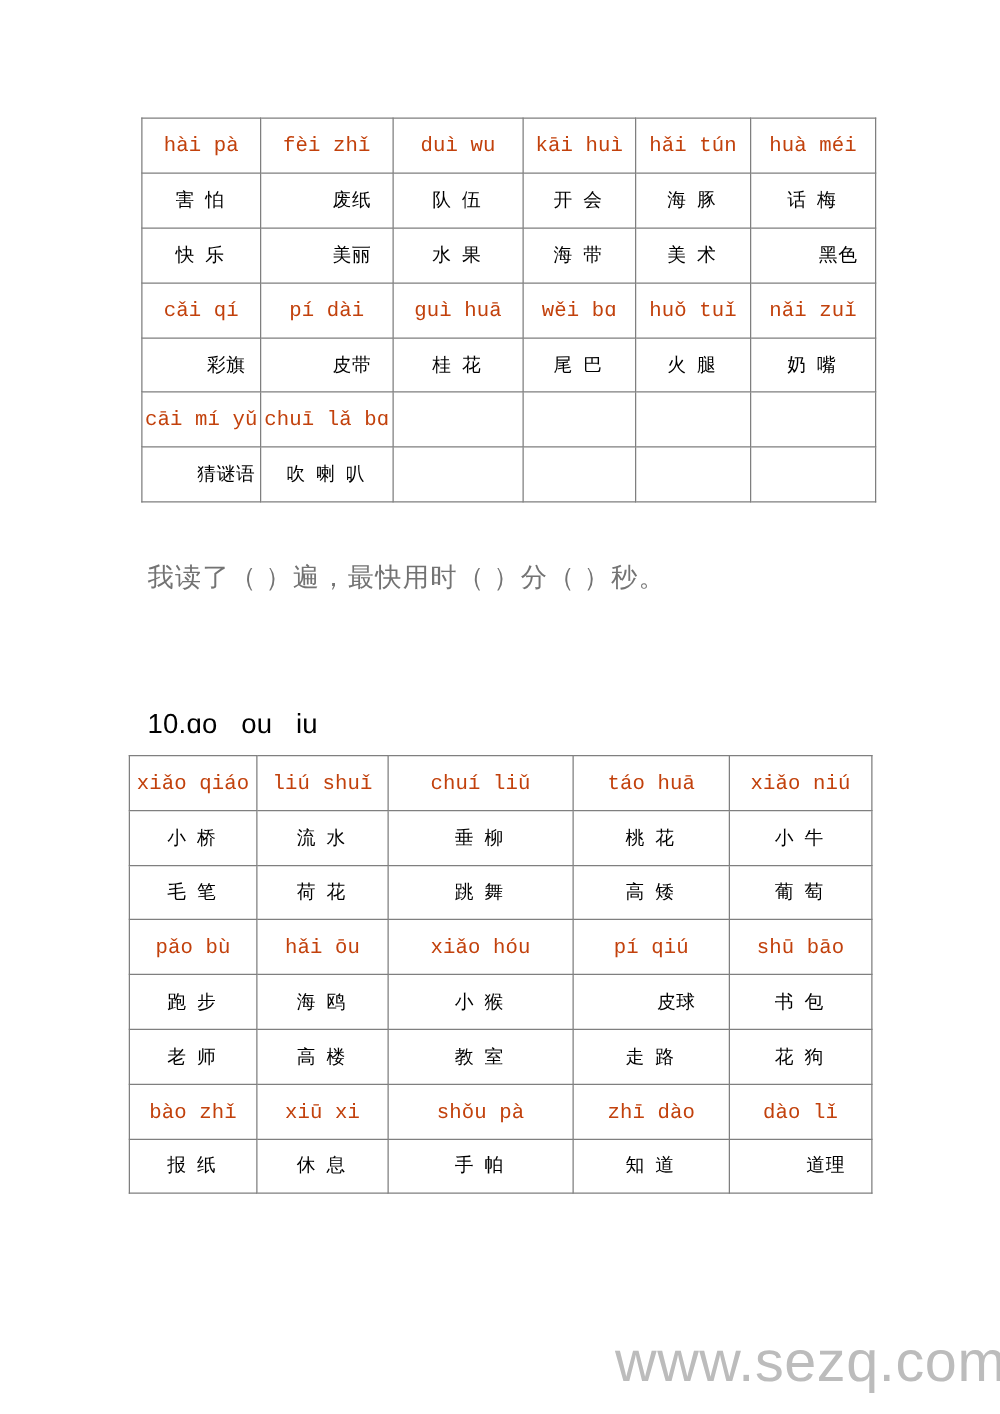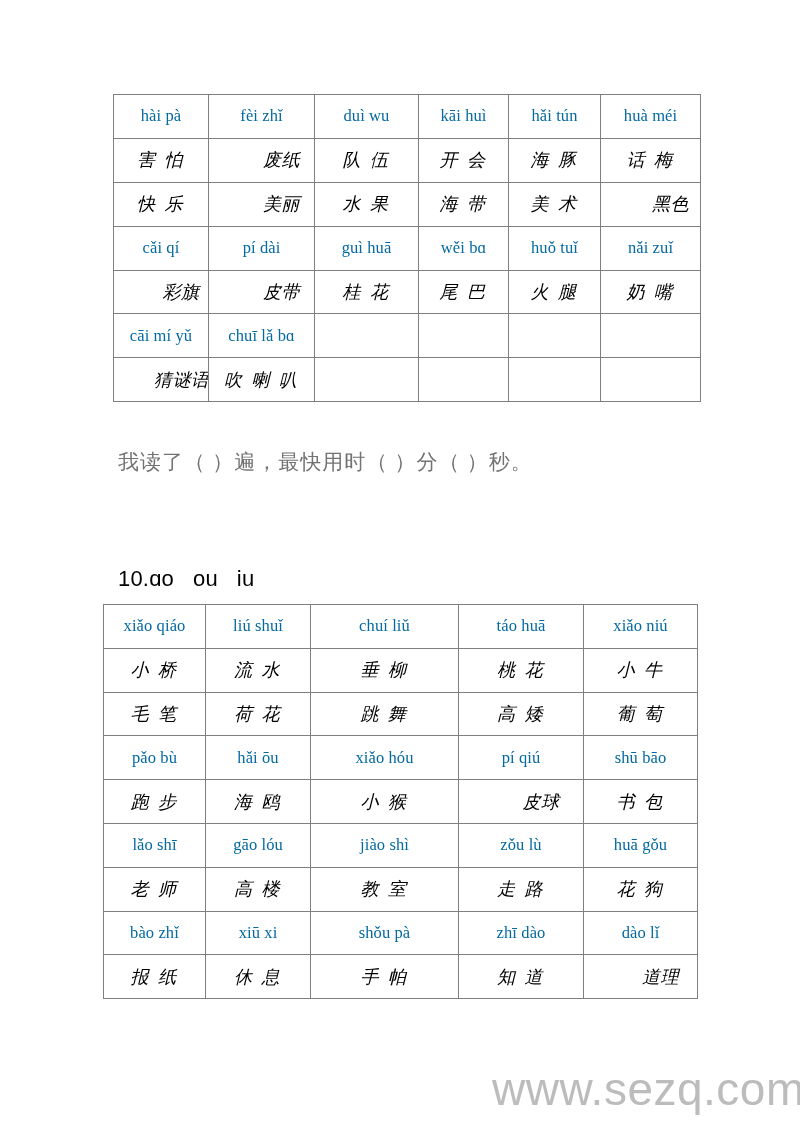--- a/index.html
+++ b/index.html
@@ -33,32 +33,31 @@
     border: 1px solid #7f7f7f;
     text-align: center;
     vertical-align: middle;
     padding: 0;
     overflow: hidden;
     white-space: nowrap;
   }
 
   
   .py {
-    font-family: Liberation Serif, serif;
+    font-family: Liberation Mono, monospace;
     font-size: 16.5px;
-    color: #0369a1;
+    color: #c2410c;
     letter-spacing: 0.1px;
   }
   
   .hz {
     font-family: "Liberation Serif", "DejaVu Serif", serif;
-    font-size: 18px;
+    font-size: 15px;
     color: #000;
     letter-spacing: 2.5px;
-    font-style: italic;
   }
   .hz.tight { letter-spacing: 0.5px; padding-left: 40px; }
 
   
   #table-one {
     left: 113px;
     top: 94px;
     width: 587px;
   }
   #table-one td { height: 42.9px; }
@@ -224,27 +223,20 @@
         <td class="py">shū bāo</td>
       </tr>
       <tr>
         <td class="hz">跑 步</td>
         <td class="hz">海 鸥</td>
         <td class="hz">小 猴</td>
         <td class="hz tight">皮球</td>
         <td class="hz">书 包</td>
       </tr>
       <tr>
-        <td class="py">lǎo shī</td>
-        <td class="py">gāo lóu</td>
-        <td class="py">jiào shì</td>
-        <td class="py">zǒu lù</td>
-        <td class="py">huā gǒu</td>
-      </tr>
-      <tr>
         <td class="hz">老 师</td>
         <td class="hz">高 楼</td>
         <td class="hz">教 室</td>
         <td class="hz">走 路</td>
         <td class="hz">花 狗</td>
       </tr>
       <tr>
         <td class="py">bào zhǐ</td>
         <td class="py">xiū xi</td>
         <td class="py">shǒu pà</td>

